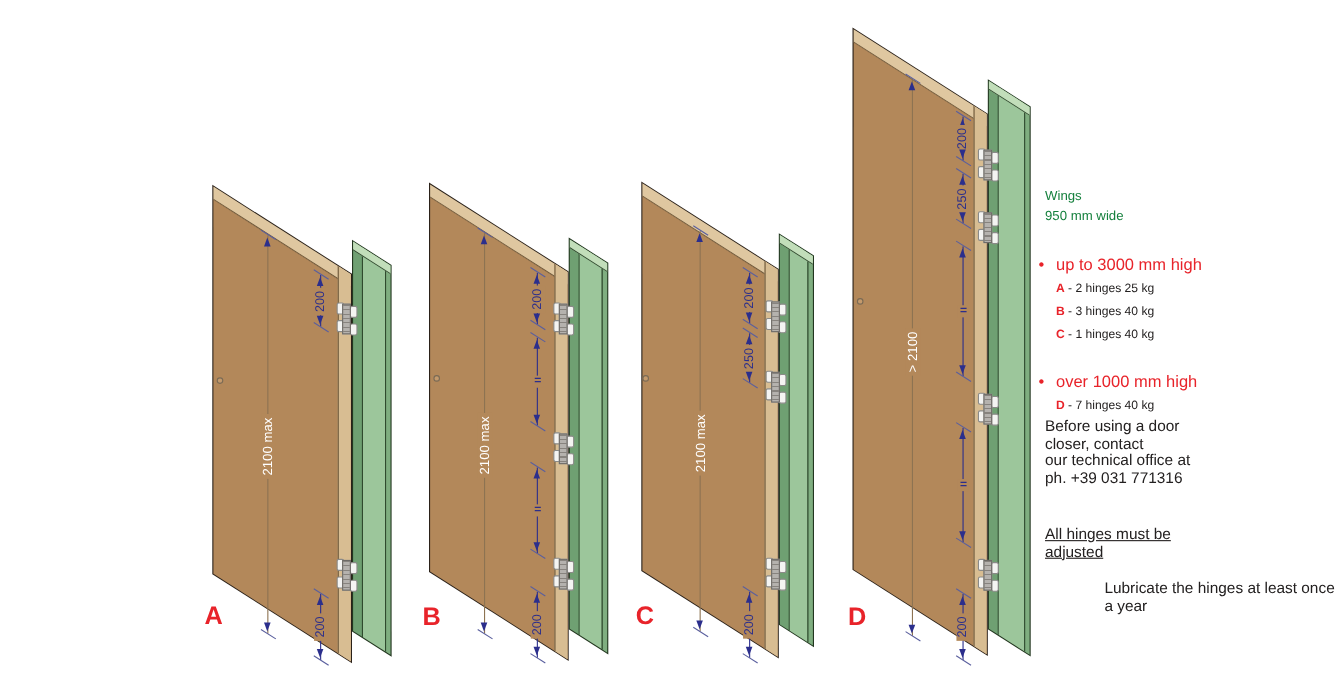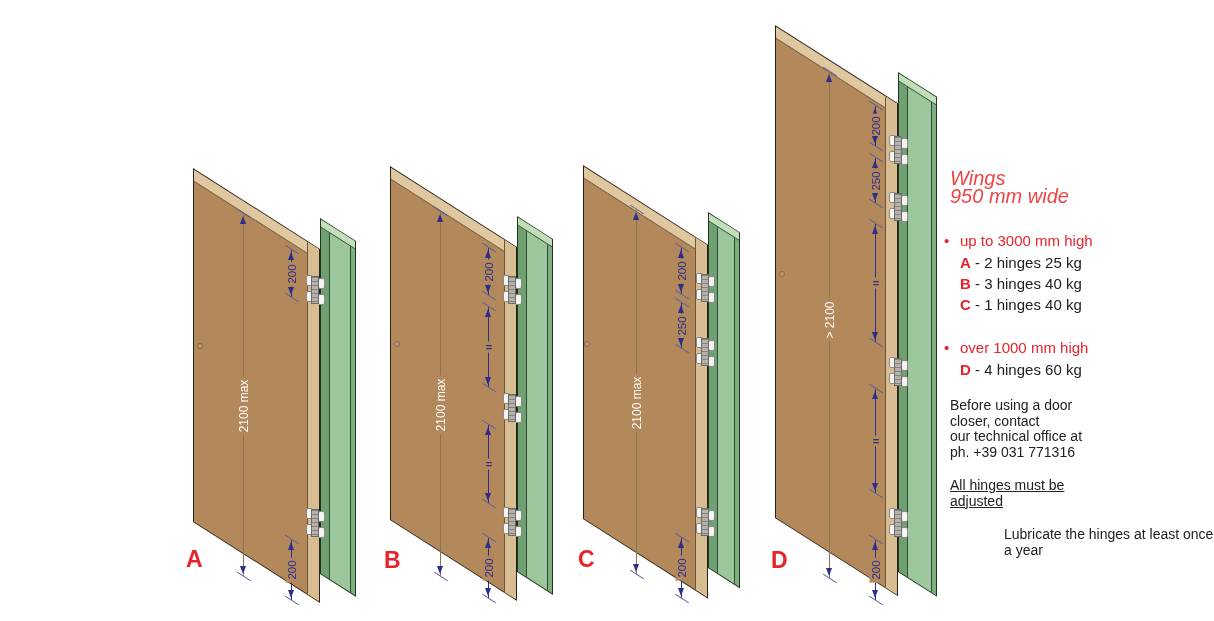--- a/index.html
+++ b/index.html
@@ -44,25 +44,25 @@
     font-size:11.5px;line-height:11px;color:#2b2e8c;background:#b3885a;padding:1px 3px;white-space:nowrap;
   }
   .dlabel.white{color:#ffffff;font-size:12px;}
   .dlabel.eq{transform:translate(-50%,-50%);font-weight:bold;font-size:11px;padding:0 2px;}
   .pos53{top:53%;} .pos49{top:49%;}
   
   .door-letter{position:absolute;font-size:23px;font-weight:bold;color:#e8232a;z-index:8;}
   .dot{position:absolute;width:4px;height:4px;border:1px solid #7a6races;border:1px solid #7a6a55;border-radius:50%;background:#c49a6c;z-index:5;}
   
   .blk{position:absolute;}
-  .wings{font-size:20px;line-height:17.5px;color:#ef4444;font-style:italic;}
+  .wings{font-size:12px;line-height:17.5px;color:#15803d;}
   .ghead{display:flex;align-items:baseline;font-size:15px;color:#e8232a;}
   .ghead .bullet{width:16px;font-size:15px;color:#e8232a;}
   .gitems{padding-left:16px;margin-top:3px;}
-  .gitem{font-size:15px;line-height:21px;color:#232020;}
+  .gitem{font-size:11px;line-height:21px;color:#232020;}
   .gitem .key{font-weight:bold;color:#e8232a;}
   .note{font-size:14px;line-height:15.5px;color:#232020;white-space:pre-line;width:262px;}
 </style>
 </head>
 <body>
 
 <div id="stage">
 
   <div>
     <div class="slab" style="left:193px;top:168px;width:127px;height:354px;">
@@ -354,25 +354,25 @@
       <div class="gitem"><span class="key">C</span> <span>- 1 hinges 40 kg</span></div>
     </div>
   </div>
 
   <div class="blk" style="left:944px;top:339px;">
     <div class="ghead">
       <span class="bullet">•</span>
       <span>over 1000 mm high</span>
     </div>
     <div class="gitems">
-      <div class="gitem"><span class="key">D</span> <span>- 4 hinges 60 kg</span></div>
-    </div>
-  </div>
-
-  <div class="blk note" style="left:950px;top:398px;">Before using a door
+      <div class="gitem"><span class="key">D</span> <span>- 7 hinges 40 kg</span></div>
+    </div>
+  </div>
+
+  <div class="blk note" style="left:950px;top:380px;">Before using a door
 closer, contact
 our technical office at
 ph. +39 031 771316</div>
   <div class="blk note" style="left:950px;top:478px;text-decoration:underline;">All hinges must be
 adjusted</div>
   <div class="blk note" style="left:1004px;top:527px;">Lubricate the hinges at least once
 a year</div>
 
 </div>
 

